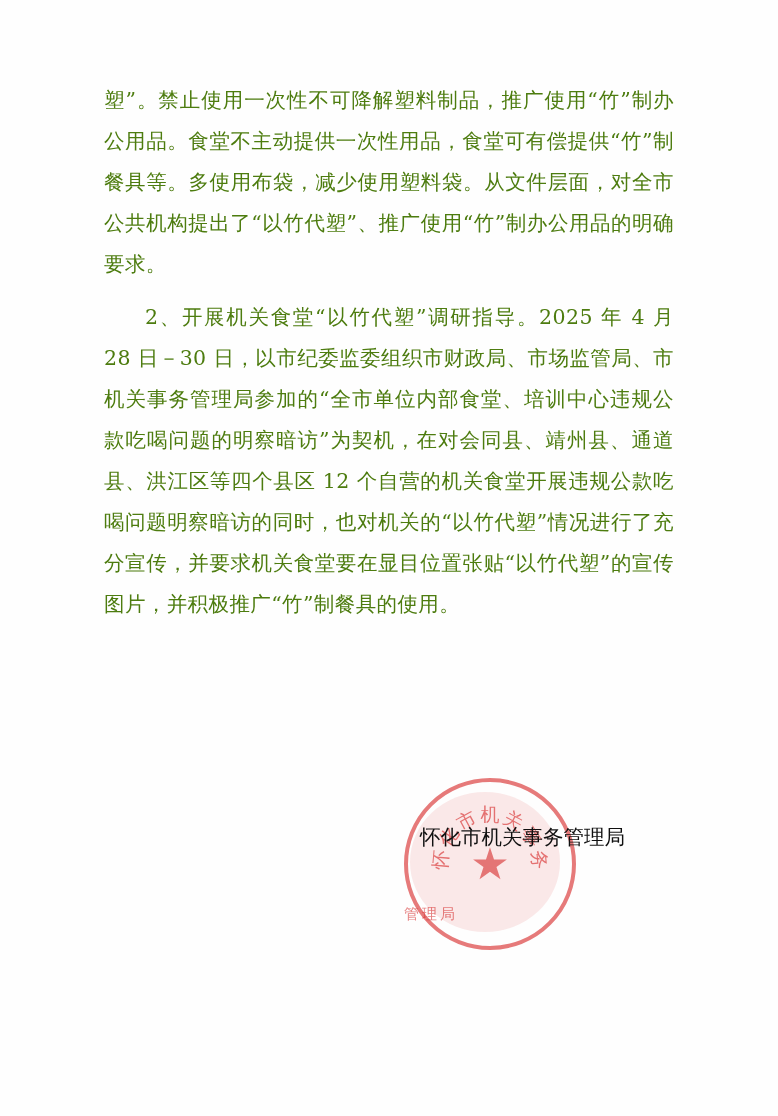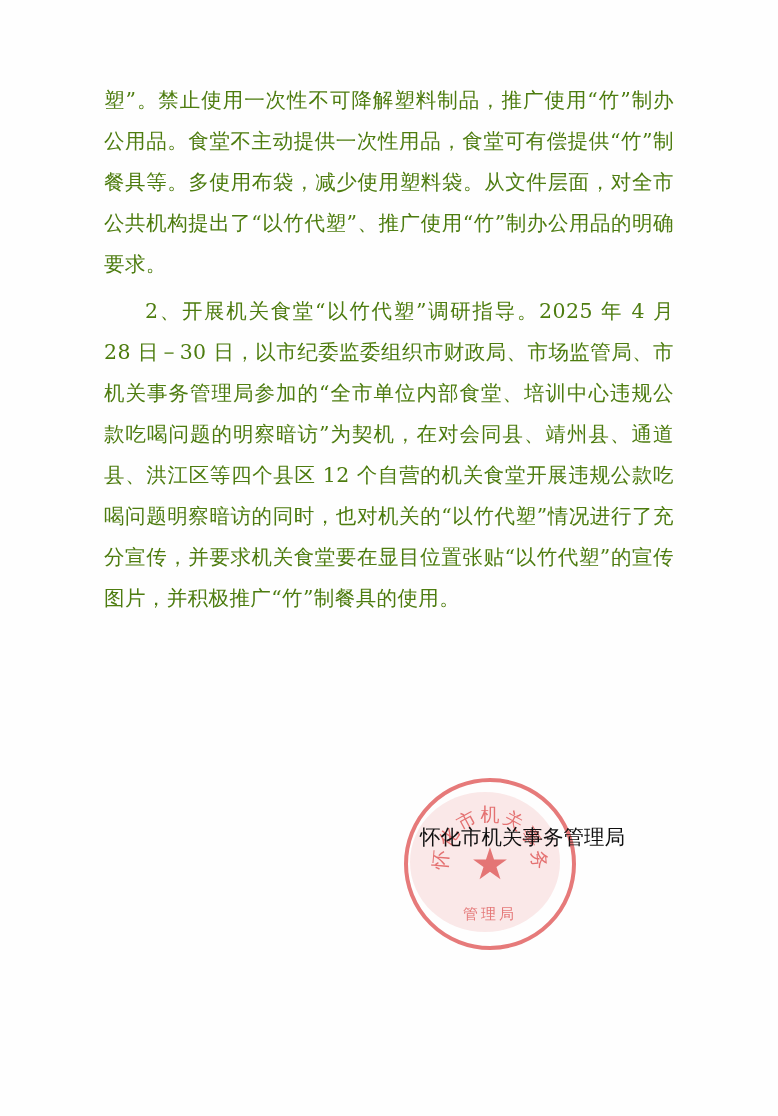--- a/index.html
+++ b/index.html
@@ -29,21 +29,21 @@
   .para {
     font-size: 20.5px;
     line-height: 41px;
     letter-spacing: 0.4px;
     text-align: justify;
     text-justify: inter-ideograph;
     margin: 0 0 0 0;
     color: #4d7c0f;
   }
   .para + .para {
-    margin-top: 6px;
+    margin-top: 12px;
   }
   .indent {
     text-indent: 2em;
   }
   .signature-block {
     position: absolute;
     left: 380px;
     top: 818px;
     width: 280px;
     text-align: left;
@@ -101,21 +101,21 @@
     color: rgba(214, 40, 40, 0.62);
     font-family: "DejaVu Serif", "Liberation Serif", serif;
     transform-origin: 0 0;
     white-space: nowrap;
   }
   .seal-bottom-text {
     position: absolute;
     left: 0;
     bottom: 26px;
     width: 172px;
-    text-align: center;
+    text-align: left;
     font-size: 15px;
     letter-spacing: 3px;
     color: rgba(214, 40, 40, 0.58);
   }
   .seal-smudge {
     position: absolute;
     border-radius: 50%;
     background: rgba(214, 40, 40, 0.10);
   }
 </style>

